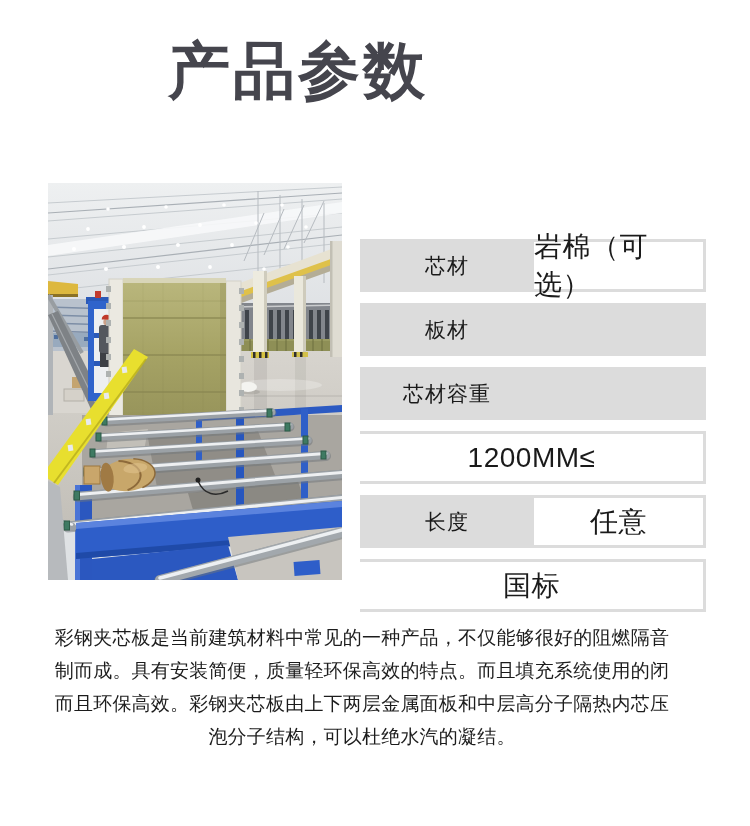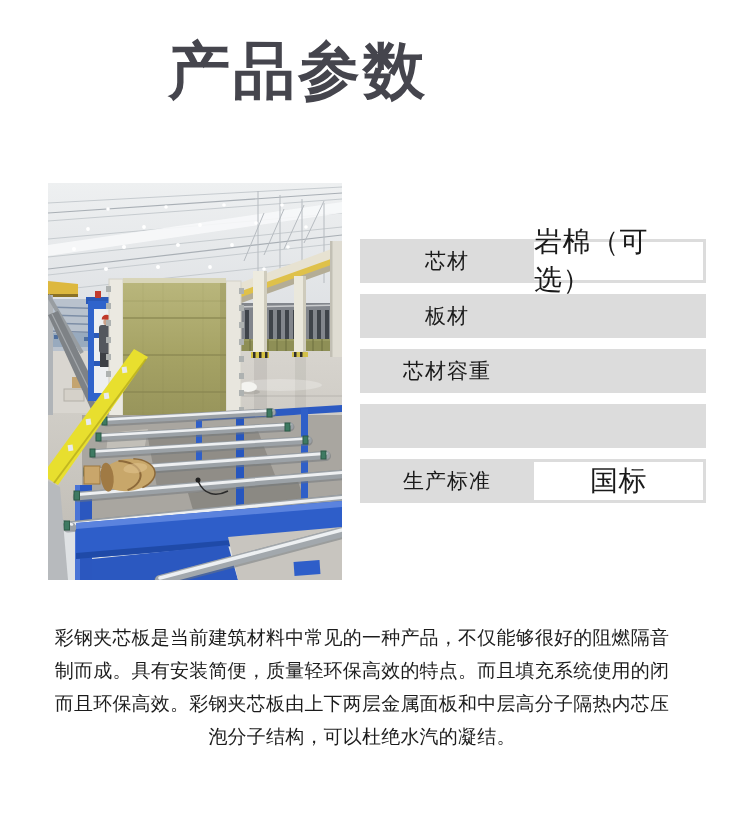--- a/index.html
+++ b/index.html
@@ -14,21 +14,21 @@
     text-align:center; font-size:62px; line-height:74px;
     font-weight:700; color:#45454d; letter-spacing:3px;
   }
   .photo-wrap {
     position:absolute; left:48px; top:183px; width:294px; height:397px;
     overflow:hidden; background:#dfe2e4;
   }
   .photo-wrap svg { display:block; width:294px; height:397px; }
   .spec-table { position:absolute; left:360px; top:239px; width:346px; }
   .spec-row {
-    display:flex; height:44px; background:#dcdcdc; margin-bottom:11px;
+    display:flex; height:53px; background:#dcdcdc; margin-bottom:11px;
   }
   .spec-label {
     width:174px; display:flex; align-items:center; justify-content:center;
     font-size:21px; color:#1a1a1a; letter-spacing:1px; font-weight:500;
   }
   .spec-value {
     flex:1; margin:3px 3px 3px 0; background:#ffffff;
     display:flex; align-items:center; justify-content:center;
     font-size:28px; color:#1a1a1a; letter-spacing:0.5px; font-weight:500;
   }
@@ -346,23 +346,27 @@
       <div class="spec-label">芯材</div>
       <div class="spec-value">岩棉（可选）</div>
     </div>
     <div class="spec-row">
       <div class="spec-label">板材</div>
     </div>
     <div class="spec-row">
       <div class="spec-label">芯材容重</div>
     </div>
     <div class="spec-row">
-    </div>
-    <div class="spec-row">
-      <div class="spec-label">生产标准</div>
+      <div class="spec-value">1200MM≤</div>
+    </div>
+    <div class="spec-row">
+      <div class="spec-label">长度</div>
+      <div class="spec-value">任意</div>
+    </div>
+    <div class="spec-row">
       <div class="spec-value">国标</div>
     </div>
   </div>
 
   <div class="desc-block">
     <div>彩钢夹芯板是当前建筑材料中常见的一种产品，不仅能够很好的阻燃隔音</div>
     <div>制而成。具有安装简便，质量轻环保高效的特点。而且填充系统使用的闭</div>
     <div>而且环保高效。彩钢夹芯板由上下两层金属面板和中层高分子隔热内芯压</div>
     <div>泡分子结构，可以杜绝水汽的凝结。</div>
   </div>

